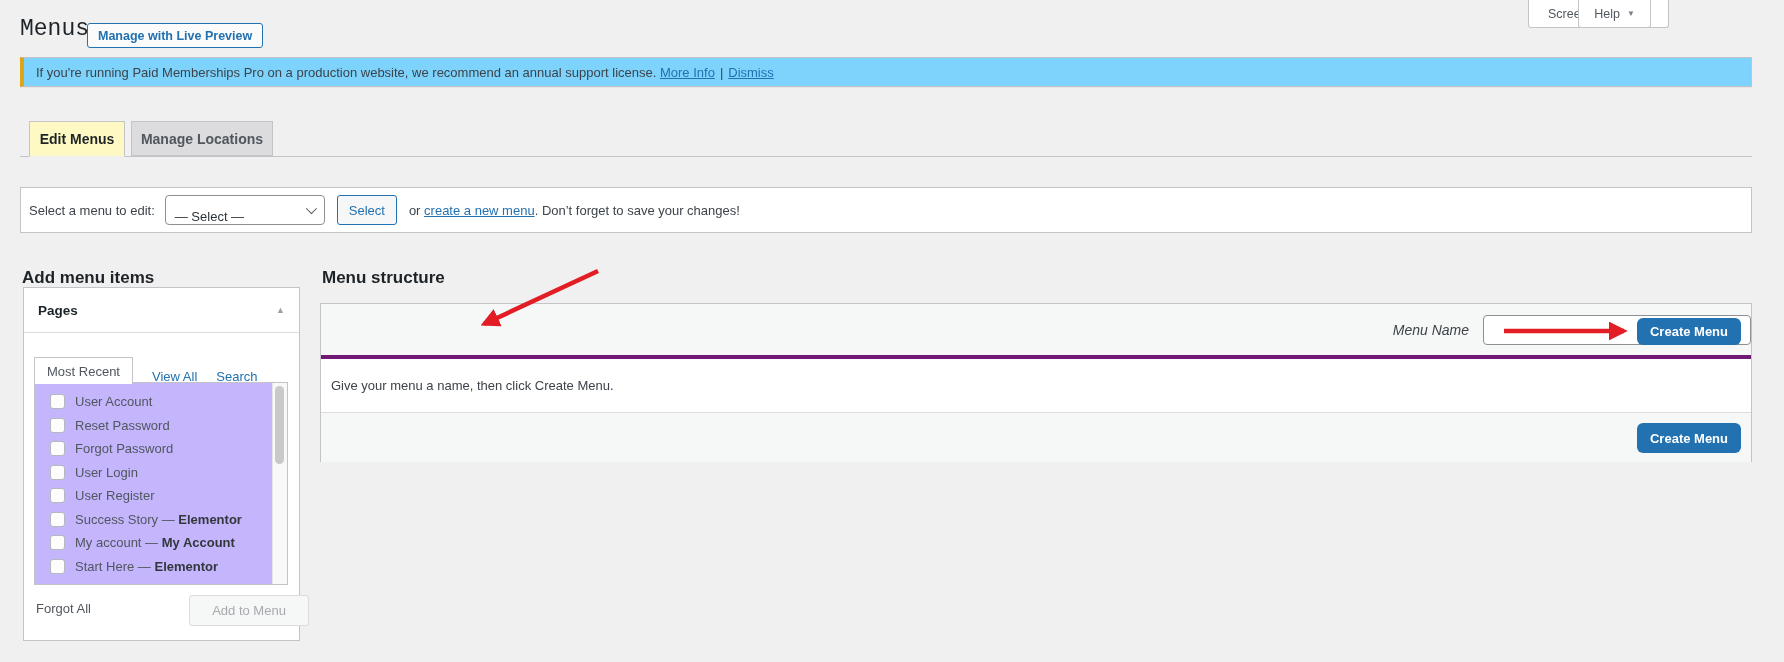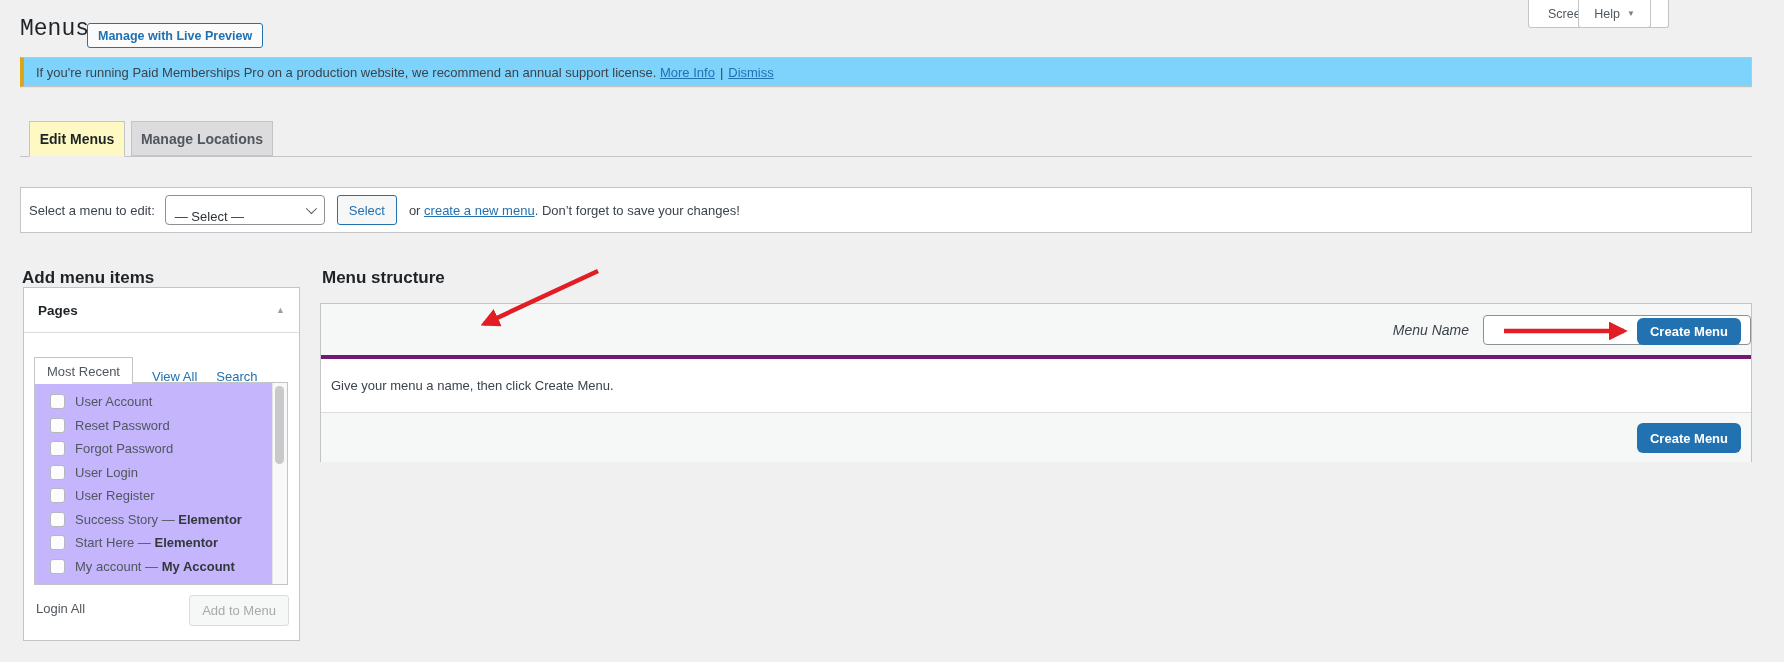--- a/index.html
+++ b/index.html
@@ -131,21 +131,21 @@
   .scroll-track {
     position: absolute; right: 0; top: 0; bottom: 0; width: 15px;
     background: #f8f8f8; border-left: 1px solid #e5e5e5;
   }
   .scroll-thumb {
     position: absolute; left: 2px; top: 3px; width: 9px; height: 78px;
     background: #c9c9cb; border-radius: 5px; cursor: grab;
   }
   .select-all { position: absolute; left: 12px; top: 313px; color: #50575e; cursor: pointer; }
   .btn-disabled {
-    position: absolute; left: 165px; top: 307px; width: 100px; height: 31px;
+    position: absolute; left: 165px; top: 307px; width: 120px; height: 31px;
     background: #f6f7f7; border: 1px solid #dcdcde; border-radius: 3px;
     color: #a7aaad; font-size: 13px;
     display: flex; align-items: center; justify-content: center;
   }
 
   
   .menu-panel {
     position: absolute; left: 320px; top: 303px; width: 1432px; height: 159px;
     background: #fff; border: 1px solid #c3c4c7;
   }
@@ -248,32 +248,32 @@
         <li>
             <span class="cbx"></span>
             <span class="item-label"><span>User Register</span><b></b></span>
           </li>
         <li>
             <span class="cbx"></span>
             <span class="item-label"><span>Success Story — </span><b>Elementor</b></span>
           </li>
         <li>
             <span class="cbx"></span>
+            <span class="item-label"><span>My account — </span><b>My Account</b></span>
+          </li>
+        <li>
+            <span class="cbx"></span>
             <span class="item-label"><span>Start Here — </span><b>Elementor</b></span>
-          </li>
-        <li>
-            <span class="cbx"></span>
-            <span class="item-label"><span>My account — </span><b>My Account</b></span>
           </li>
       </ul>
       <div class="scroll-track">
         <div class="scroll-thumb"></div>
       </div>
     </div>
-    <span class="select-all">Login All</span>
+    <span class="select-all">Forgot All</span>
     <div class="btn-disabled">Add to Menu</div>
   </div>
 
   <div class="menu-panel">
     <div class="menu-panel-header">
       <span class="menu-name-label">Menu Name</span>
       <input class="menu-name-input" type="text" value="" style="">
       <div class="btn-primary" id="create-menu-top">Create Menu</div>
     </div>
     <div class="menu-panel-body">

